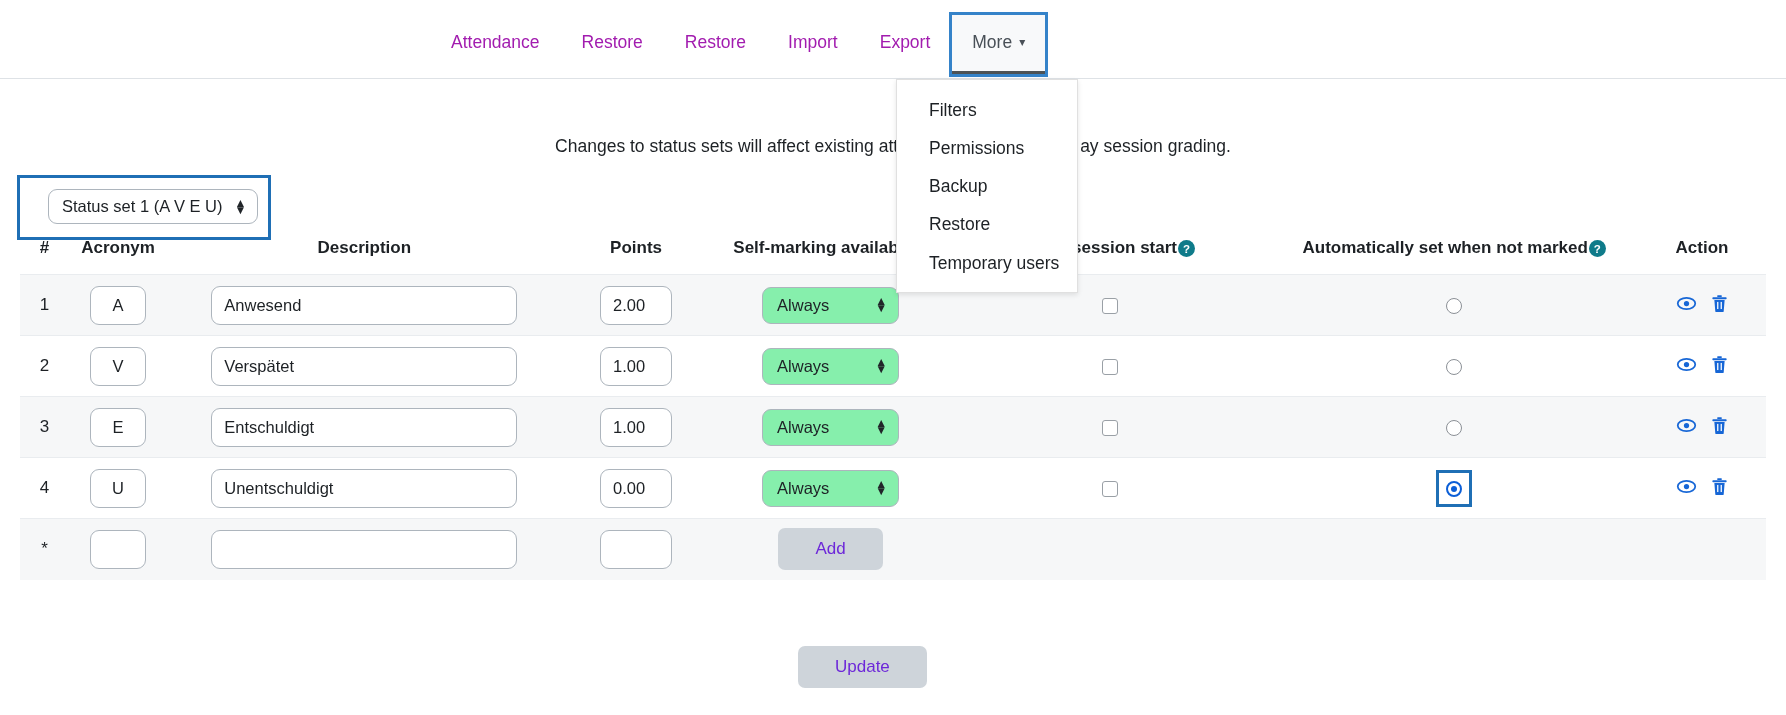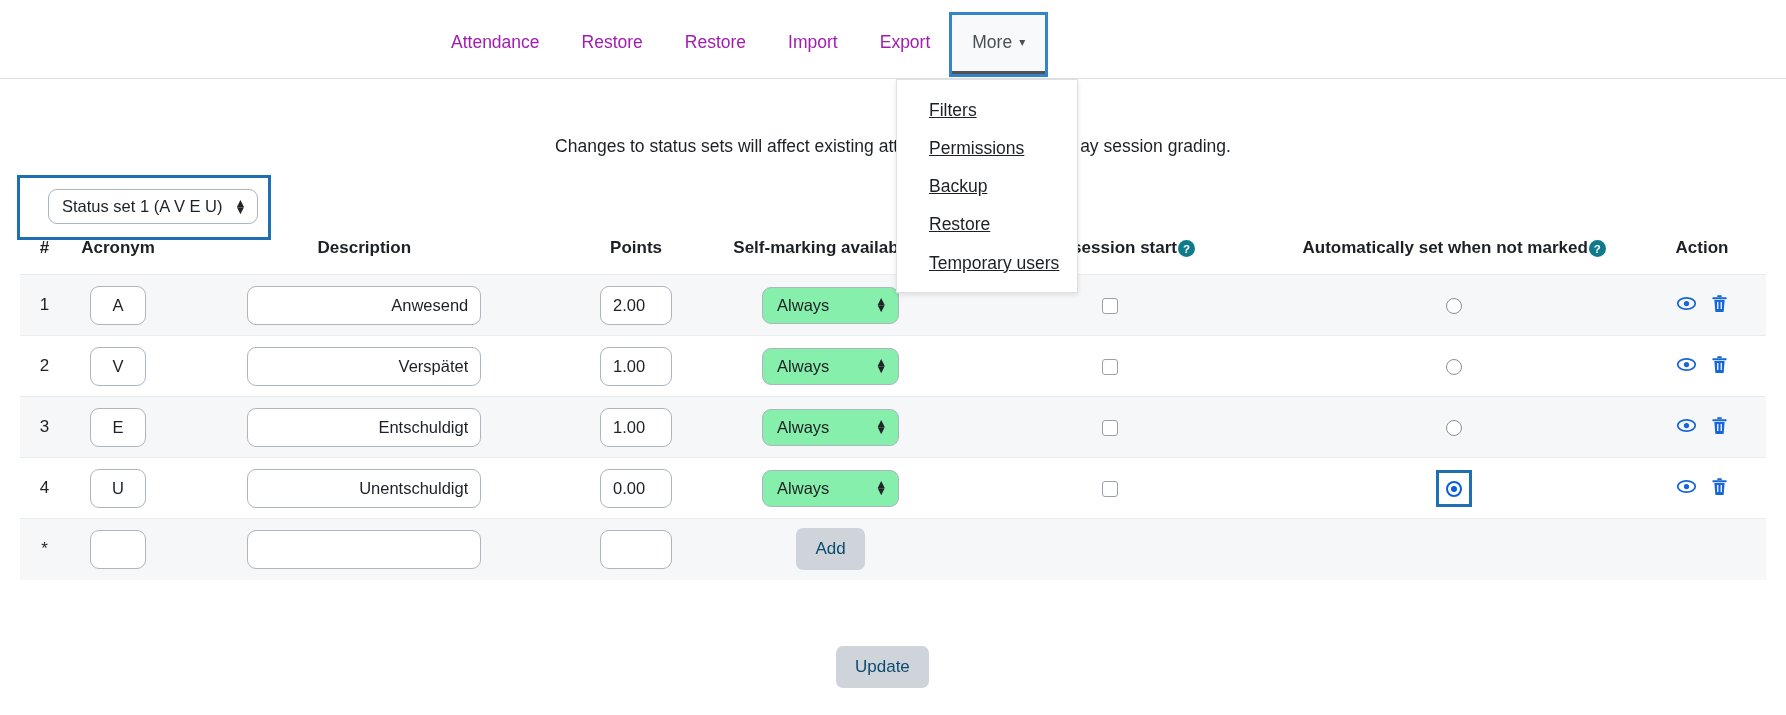--- a/index.html
+++ b/index.html
@@ -59,21 +59,20 @@
     z-index: 40;
   }
   .dd-item {
     position: relative;
     font-size: 17.5px;
     color: #1d2125;
     padding: 7px 12px 7px 32px;
     white-space: nowrap;
     cursor: pointer;
     line-height: 1.38;
-    text-decoration: underline;
   }
   .dd-item.checked::before {
     content: "\2713";
     position: absolute; left: 11px; top: 7px;
     font-size: 15px; color: #1d2125;
   }
   .dd-item.highlight {
     outline: 3px solid #1f6fb5;
     outline-offset: -1px;
   }
@@ -150,21 +149,21 @@
     border: 1px solid #adb5bd;
     border-radius: 9px;
     background: #fff;
     font-family: "Liberation Sans", sans-serif;
     font-size: 16.5px;
     color: #1d2125;
     padding: 9px 12px;
     outline: none;
   }
   .in-acr { width: 56px; text-align: center; }
-  .in-desc { width: 234px; text-align: right; }
+  .in-desc { width: 306px; text-align: left; }
   .in-pts { width: 72px; text-align: left; }
 
   .selwrap {
     display: inline-flex; align-items: center; justify-content: space-between;
     width: 137px;
     border: 1px solid #adb5bd;
     border-radius: 9px;
     background: #86efac;
     padding: 8px 11px 8px 14px;
     font-size: 16.5px;
@@ -214,31 +213,31 @@
     width: 17px; height: 17px; border-radius: 50%;
     background: #0f7b8a;
     color: #fff; font-size: 11.5px; font-weight: bold;
     margin-left: 1px; vertical-align: middle;
     cursor: pointer;
     font-family: "Liberation Sans", sans-serif;
   }
 
   .btn {
     background: #ced4da;
-    color: #0c4a6e;
+    color: #6d28d9;
     border: none;
     border-radius: 7px;
     font-family: "Liberation Sans", sans-serif;
     font-size: 17px;
-    padding: 11px 19px;
+    padding: 11px 37px;
     cursor: pointer;
   }
 
   .updatewrap {
-    position: absolute; left: 836px; top: 646px;
+    position: absolute; left: 798px; top: 646px;
   }
 </style>
 </head>
 <body>
 
 <div class="page">
 
   <div class="navbar">
     <div class="nav-inner">
       <div class="nav-link">Attendance</div>

